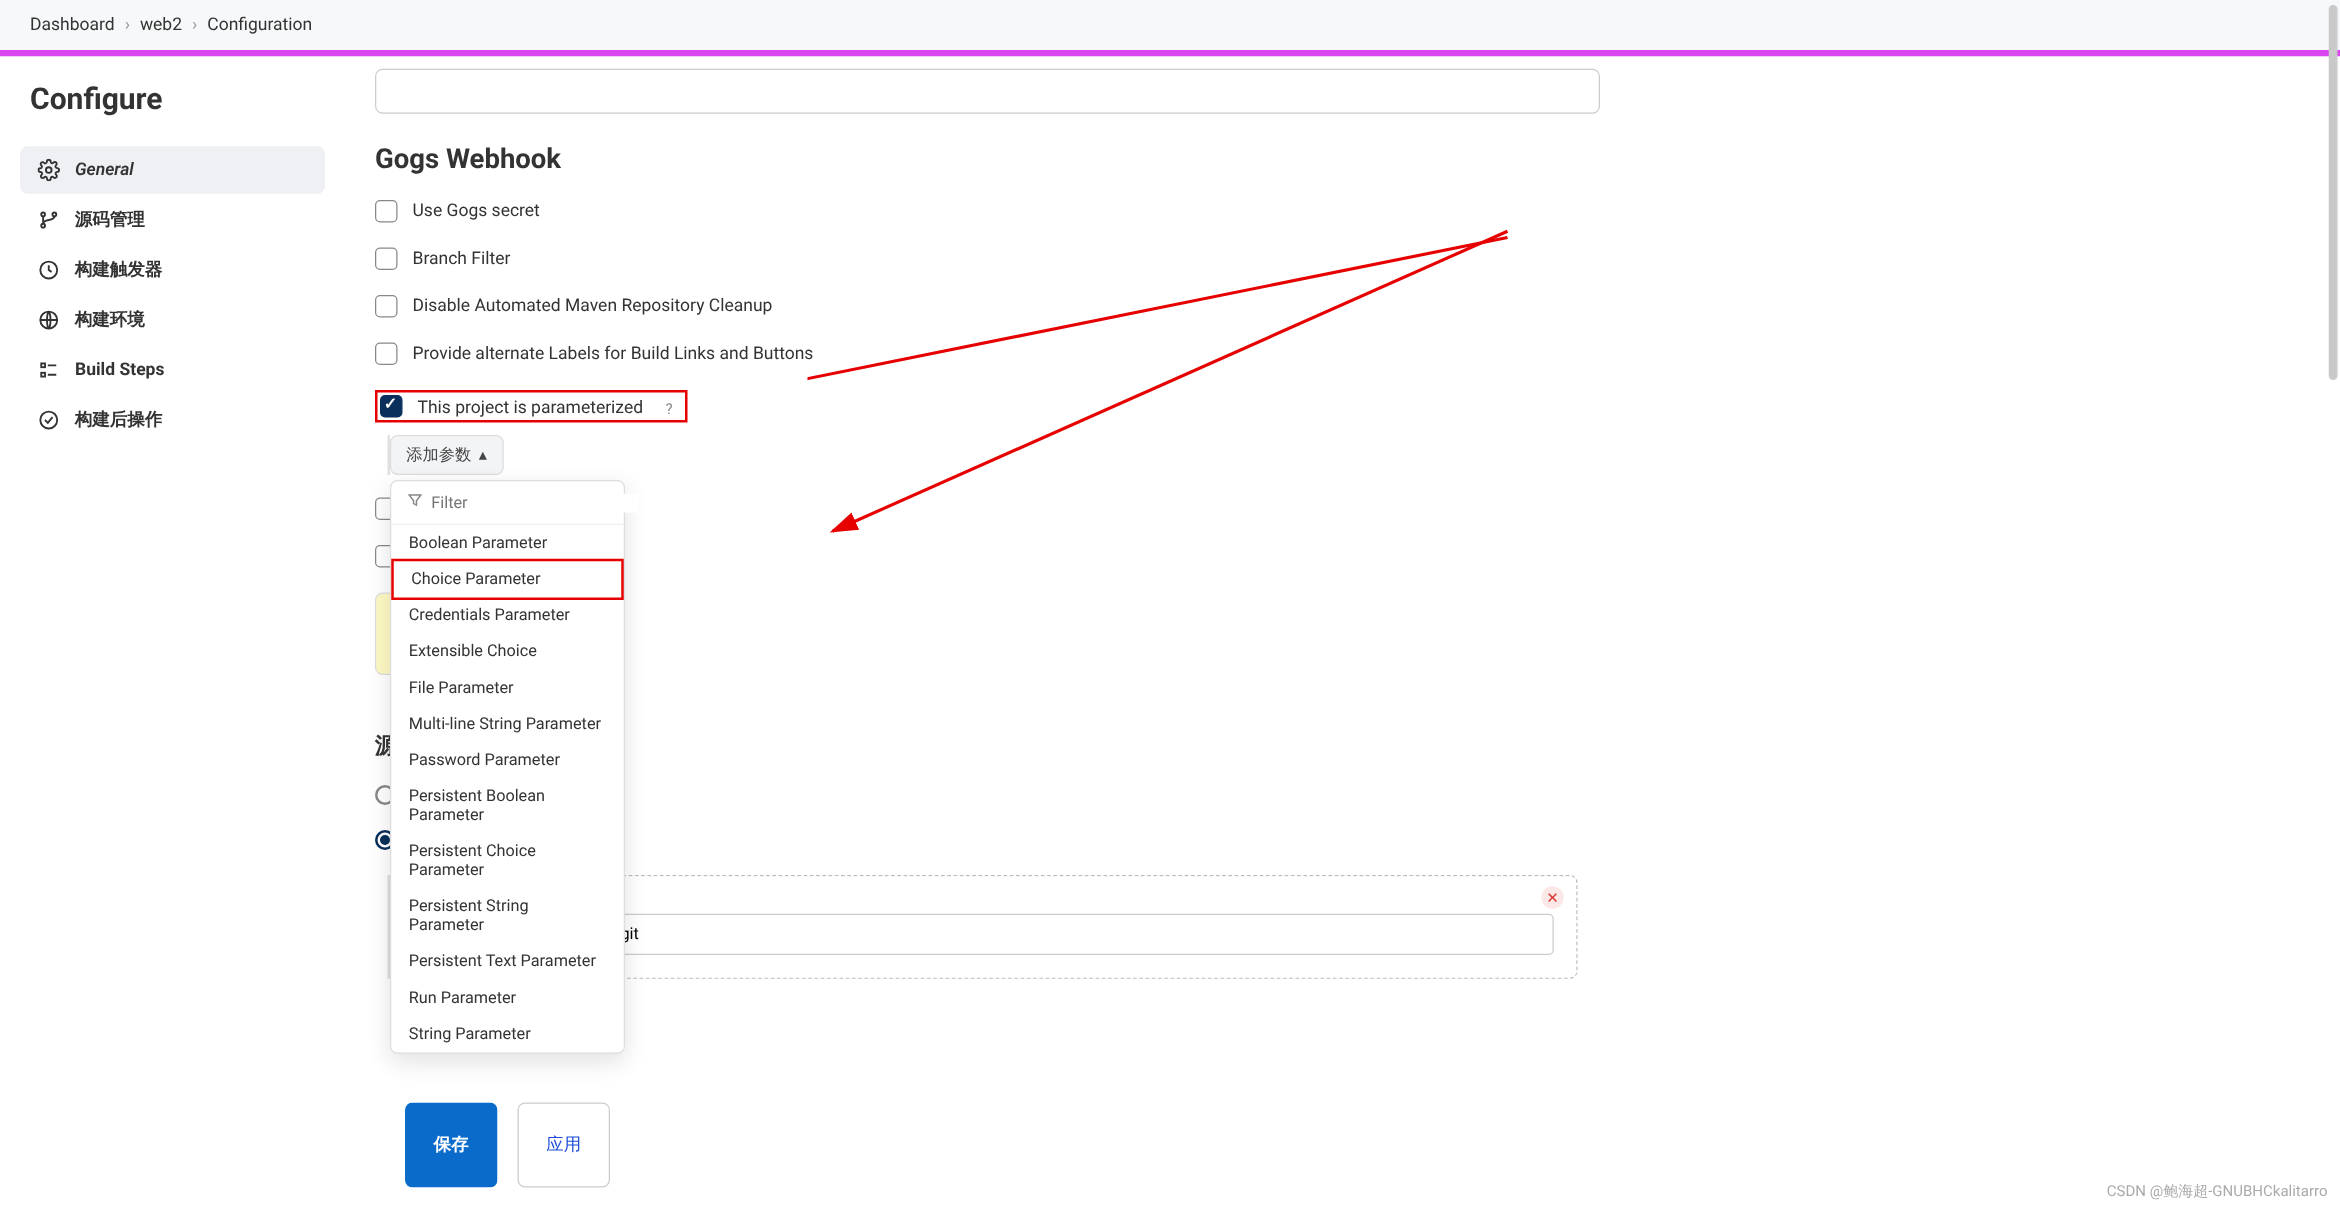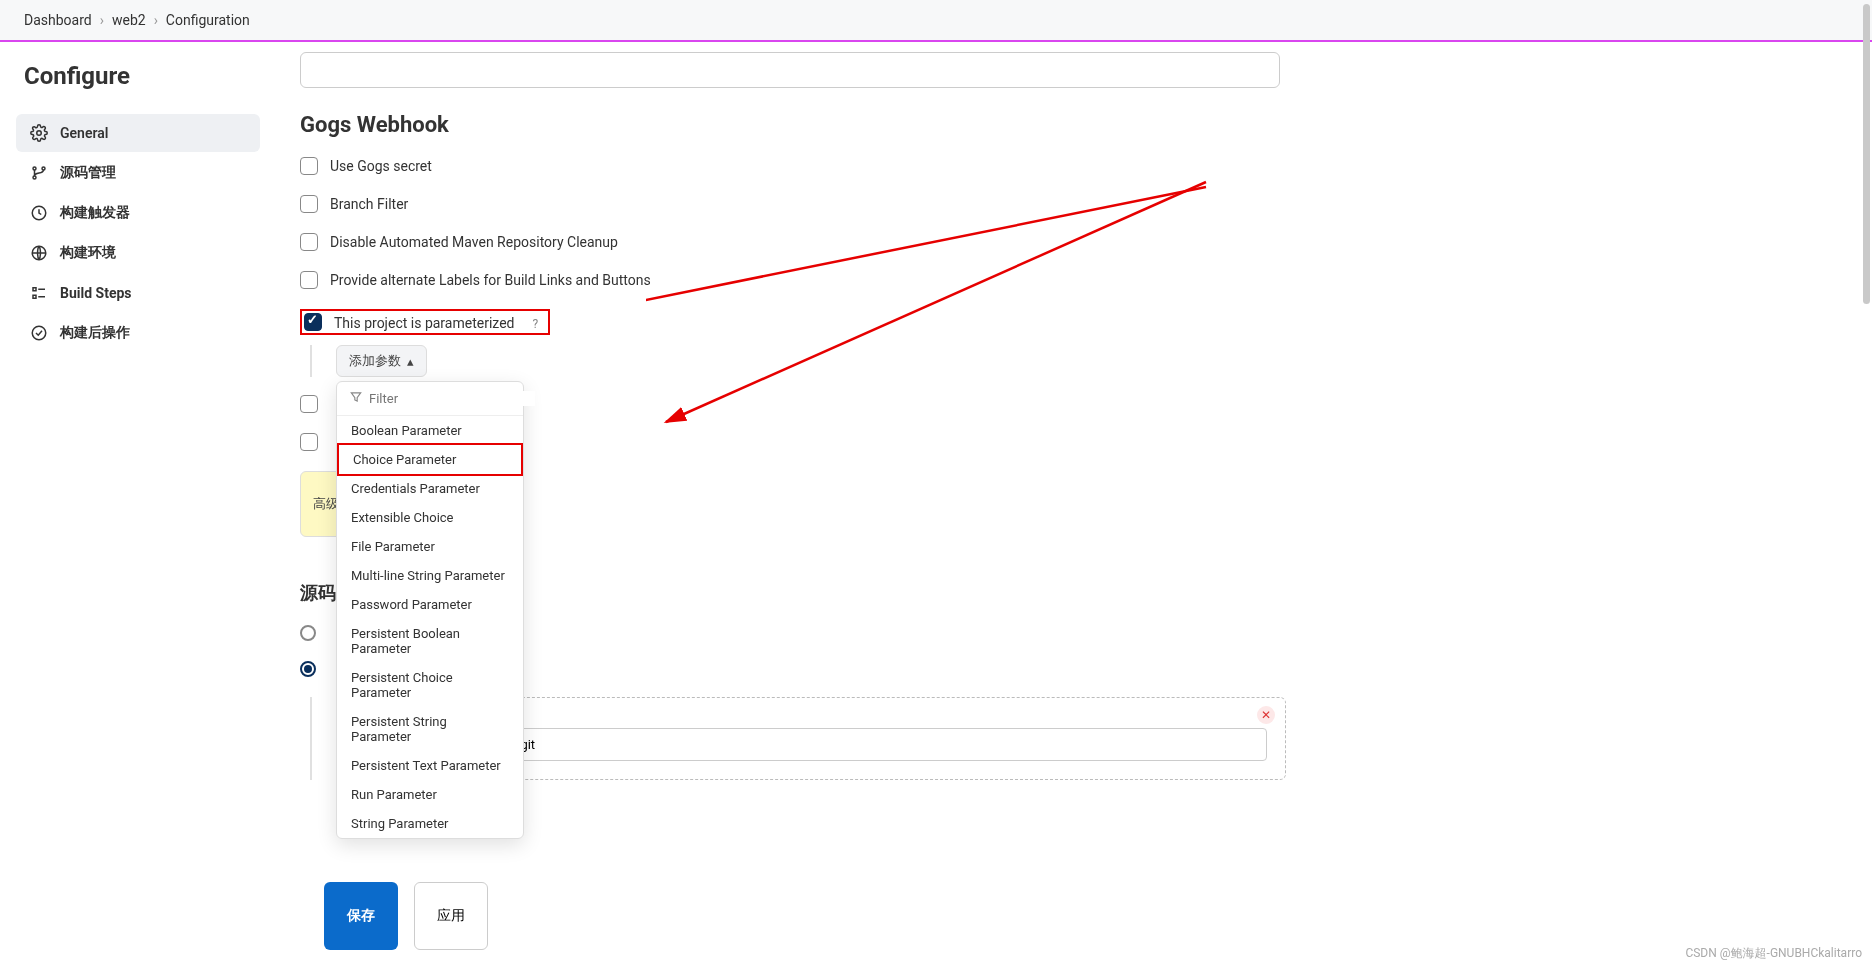--- a/index.html
+++ b/index.html
@@ -14,21 +14,21 @@
       font-size: 14px;
       overflow-x: hidden;
     }
     .breadcrumb {
       display: flex;
       align-items: center;
       padding: 12px 24px;
       gap: 8px;
       font-size: 14px;
       background: #f7f8f9;
-      border-bottom: 2px solid #d946ef;
+      border-bottom: 5px solid #d946ef;
       text-align: center;
     }
     .breadcrumb a {
       color: #333;
       text-decoration: none;
     }
     .breadcrumb .sep {
       color: #999;
     }
     .layout {
@@ -52,20 +52,21 @@
       padding: 10px 14px;
       border-radius: 6px;
       cursor: pointer;
       margin-bottom: 2px;
       color: #333;
       font-weight: bold;
     }
     .side-item.active {
       background: #eef0f3;
       font-weight: 600;
+      font-style: italic;
     }
     .side-icon {
       width: 18px;
       height: 18px;
       display: inline-flex;
       align-items: center;
       justify-content: center;
     }
     .main {
       flex: 1;
@@ -123,21 +124,20 @@
       position: relative;
       display: inline-flex;
       align-items: flex-end;
       gap: 12px;
       border: 2px solid #e60000;
       padding: 2px 10px 2px 2px;
     }
     .indent-block {
       margin-left: 10px;
       border-left: 2px solid #e0e0e0;
-      padding-left: 24px;
       margin-top: 10px;
     }
     .add-param-btn {
       display: inline-flex;
       align-items: center;
       gap: 6px;
       background: #f3f4f6;
       border: 1px solid #ddd;
       border-radius: 6px;
       padding: 6px 12px;
@@ -272,21 +272,21 @@
       border: 1px solid transparent;
     }
     .btn-primary {
       background: #0b6bcb;
       color: #fff;
       font-weight: 600;
     }
     .btn-secondary {
       background: #fff;
       border: 1px solid #ccc;
-      color: #000000;
+      color: #1d4ed8;
     }
     .arrow-svg {
       position: absolute;
       top: 120px;
       left: 370px;
       pointer-events: none;
       z-index: 20;
     }
     .watermark {
       position: fixed;

